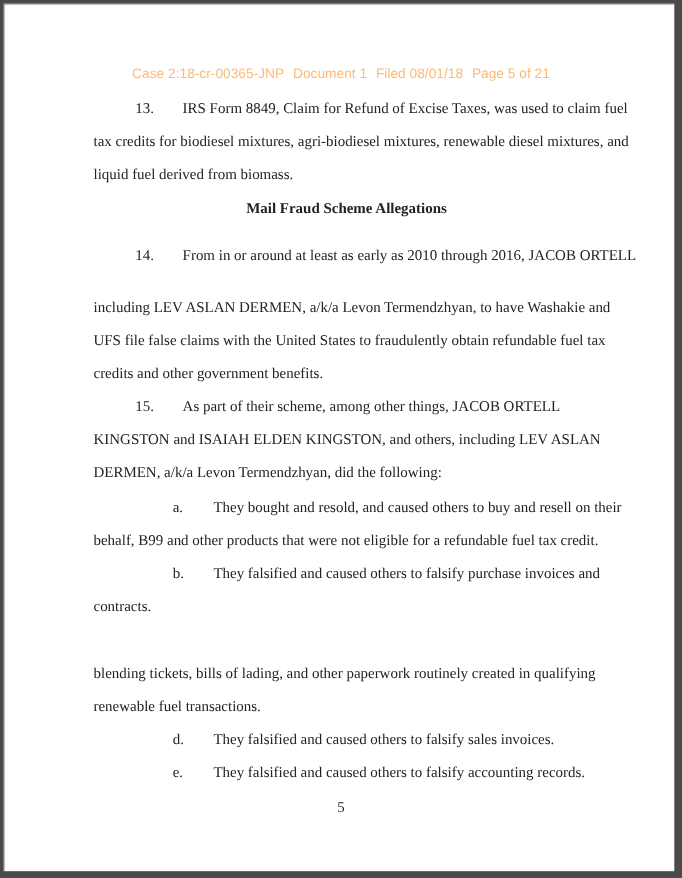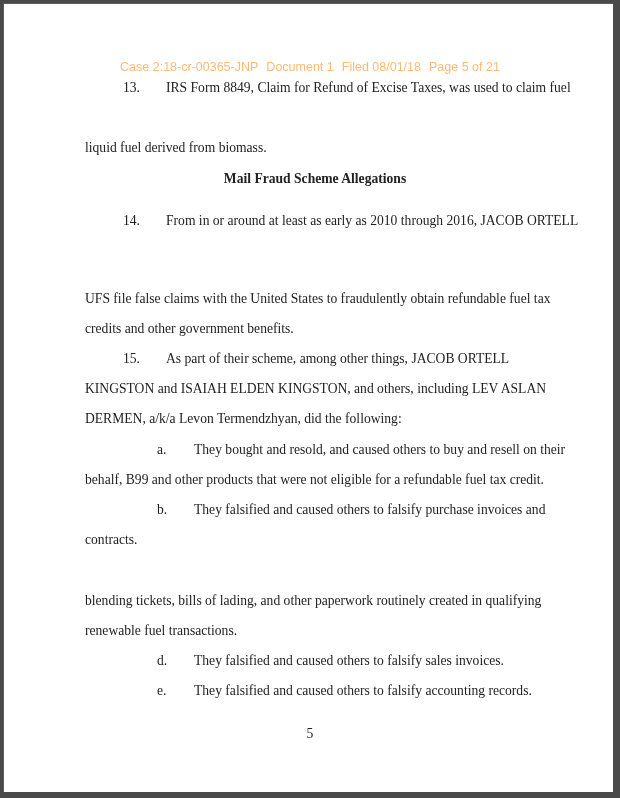--- a/index.html
+++ b/index.html
@@ -79,28 +79,30 @@
       color: #222;
     }
   </style>
 </head>
 <body>
 
 <div class="page"></div>
 
 <div class="header-stamp"><span>Case 2:18-cr-00365-JNP</span><span>Document 1</span><span>Filed 08/01/18</span><span>Page 5 of 21</span></div>
 
-<div class="body-text" style="top:1px;height:571px;">
+<div class="body-text" style="top:12px;height:571px;">
 
   <div class="line" style="top:72px;"><span class="para-num">13.</span><span>IRS Form 8849, Claim for Refund of Excise Taxes, was used to claim fuel</span></div>
+  <div class="line" style="top:102px;">tax credits for biodiesel mixtures, agri-biodiesel mixtures, renewable diesel mixtures, and</div>
   <div class="line" style="top:132px;">liquid fuel derived from biomass.</div>
 
   <div class="heading" style="top:163px;">Mail Fraud Scheme Allegations</div>
 
   <div class="line" style="top:193px;margin-top:12px;"><span class="para-num">14.</span><span>From in or around at least as early as 2010 through 2016, JACOB ORTELL</span></div>
+  <div class="line" style="top:253px;">including LEV ASLAN DERMEN, a/k/a Levon Termendzhyan, to have Washakie and</div>
   <div class="line" style="top:283px;">UFS file false claims with the United States to fraudulently obtain refundable fuel tax</div>
   <div class="line" style="top:313px;">credits and other government benefits.</div>
 
   <div class="line" style="top:343px;"><span class="para-num">15.</span><span>As part of their scheme, among other things, JACOB ORTELL</span></div>
   <div class="line" style="top:373px;">KINGSTON and ISAIAH ELDEN KINGSTON, and others, including LEV ASLAN</div>
   <div class="line" style="top:403px;">DERMEN, a/k/a Levon Termendzhyan, did the following:</div>
 
   <div class="line" style="top:434px;"><span class="sub-letter">a.</span><span>They bought and resold, and caused others to buy and resell on their</span></div>
   <div class="line" style="top:464px;">behalf, B99 and other products that were not eligible for a refundable fuel tax credit.</div>
 

